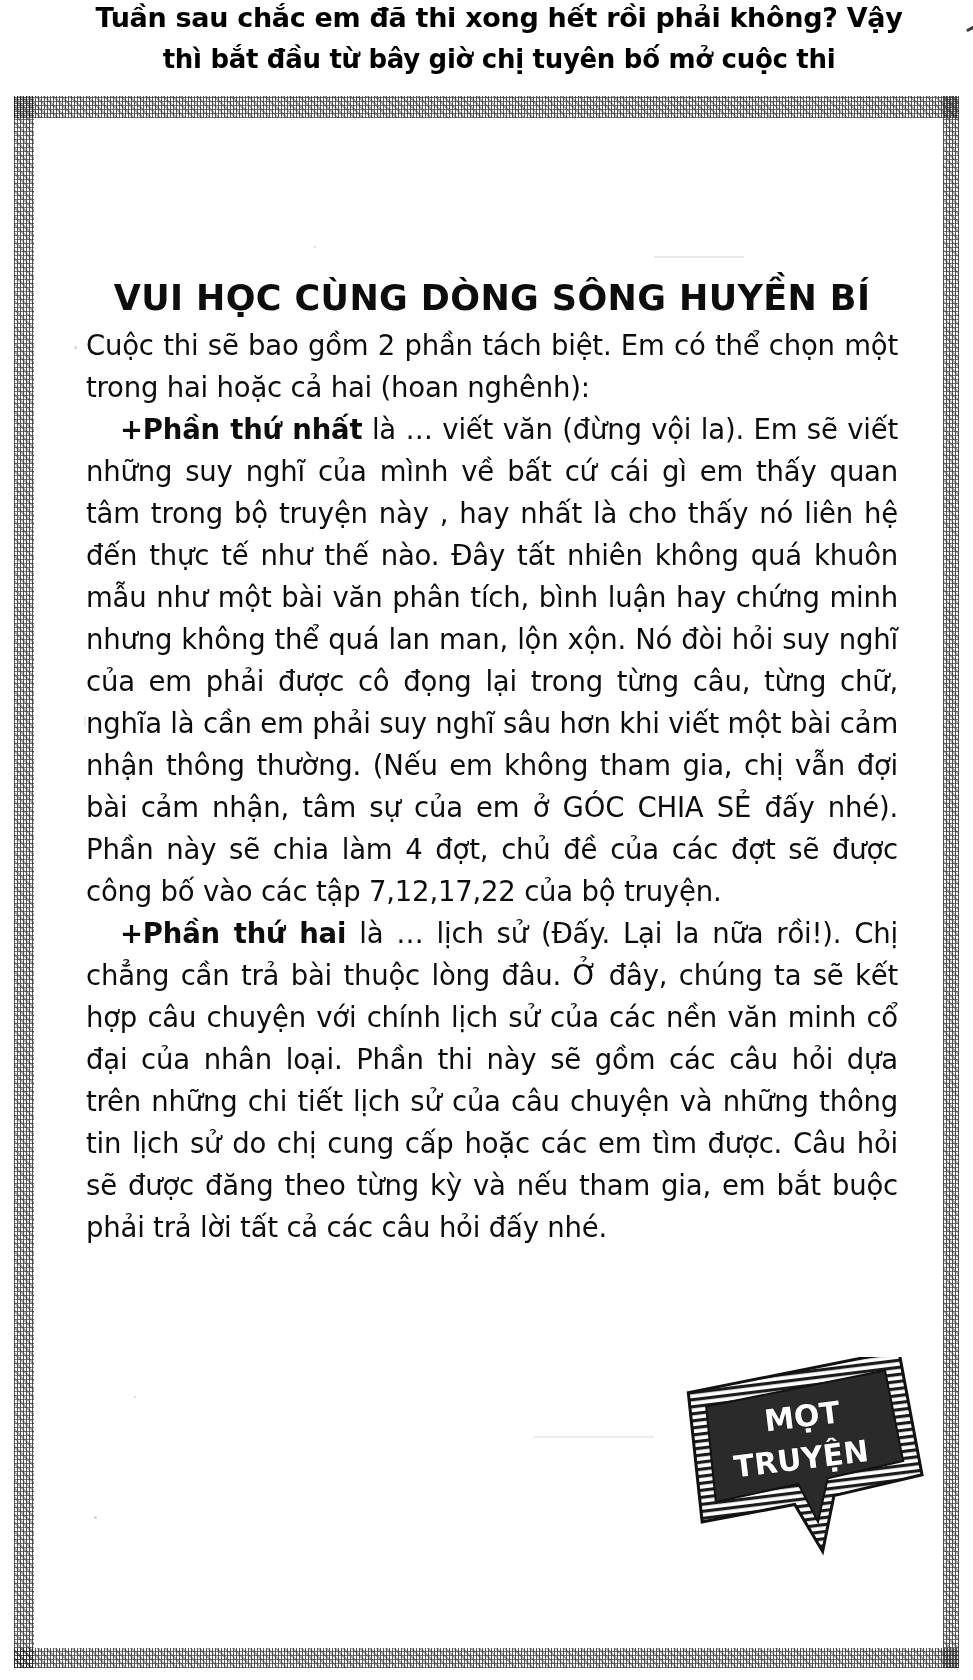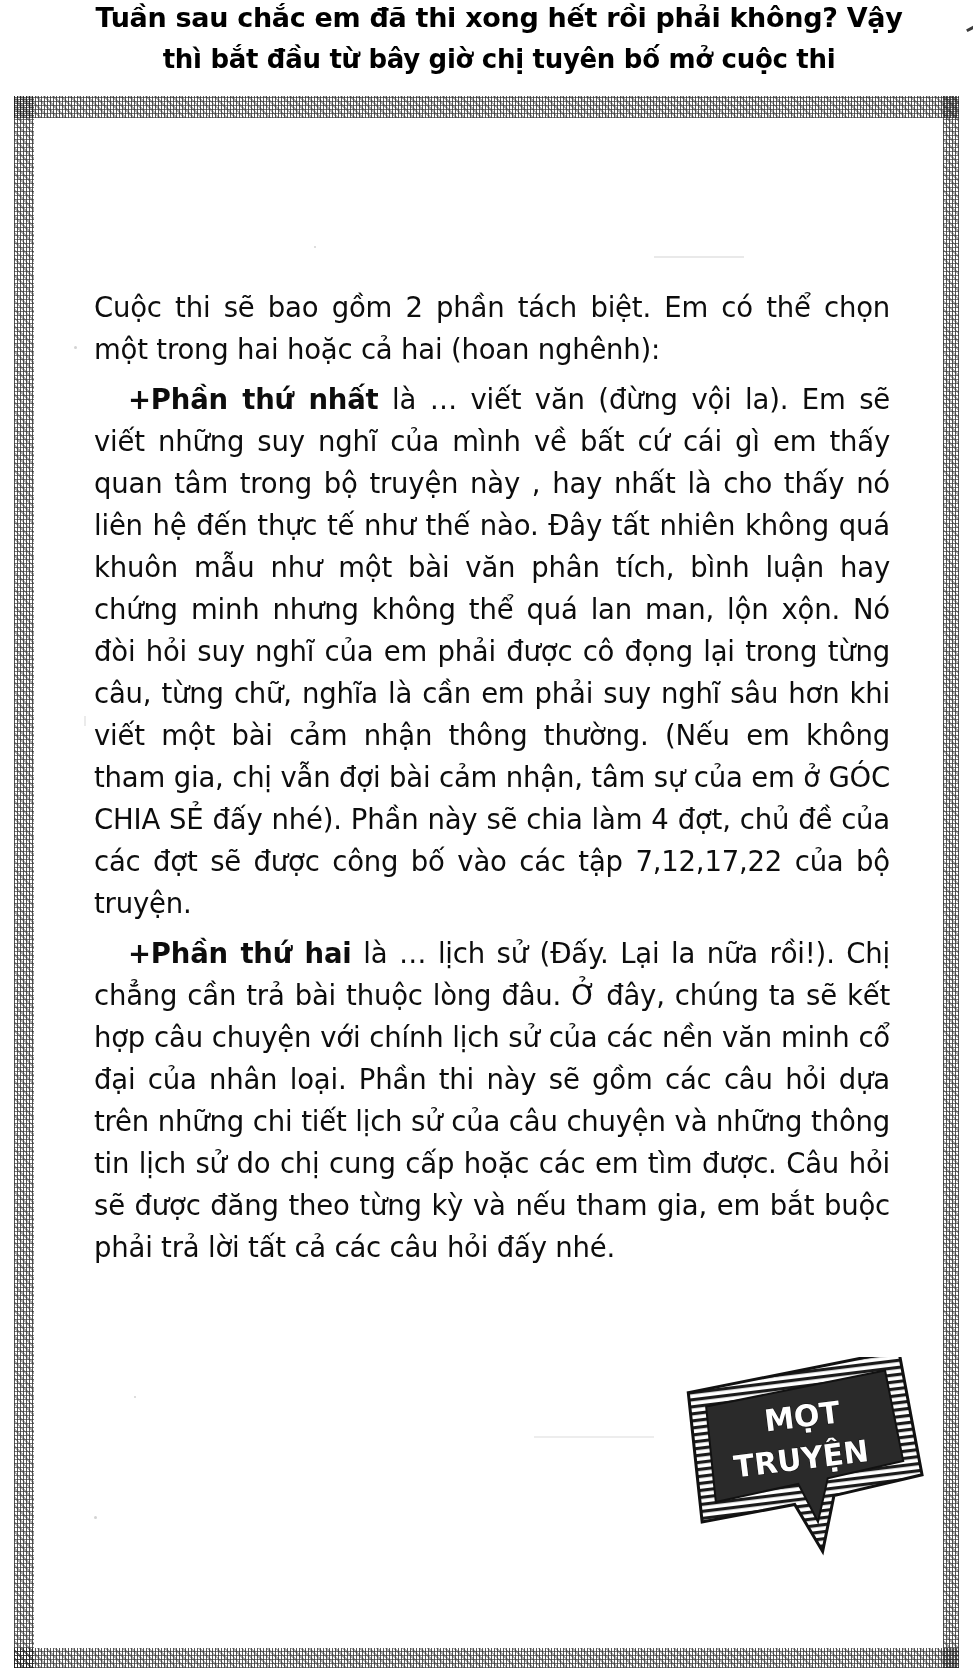--- a/index.html
+++ b/index.html
@@ -102,21 +102,21 @@
     font-size: 35px;
     letter-spacing: 0.4px;
     text-align: center;
     margin: 0 0 6px 0;
     white-space: nowrap;
   }
   .para {
     font-family: "DejaVu Sans", sans-serif;
     font-size: 27.5px;
     line-height: 42px;
-    margin: 8px;
+    margin: 0;
     text-align: justify;
     text-justify: inter-word;
     letter-spacing: -0.2px;
   }
   .indent { display: inline-block; width: 34px; }
   .ital { font-weight: bold; }
   .under { }
 
   
   #stamp {
@@ -156,20 +156,21 @@
   <div class="speckle" style="left:60px; top:250px; width:3px; height:3px;"></div>
   <div class="speckle" style="left:300px; top:150px; width:2px; height:2px;"></div>
   <div class="speckle" style="left:640px; top:160px; width:90px; height:2px; border-radius:0; opacity:.5;"></div>
   <div class="speckle" style="left:120px; top:1300px; width:2px; height:2px;"></div>
   <div class="speckle" style="left:520px; top:1340px; width:120px; height:2px; border-radius:0; opacity:.4;"></div>
   <div class="speckle" style="left:80px; top:1420px; width:3px; height:3px;"></div>
   <div class="speckle" style="left:70px; top:620px; width:2px; height:10px; border-radius:0; opacity:.45;"></div>
 
   <div id="body-text">
 
+    <h1 id="doc-title">VUI HỌC CÙNG DÒNG SÔNG HUYỀN BÍ</h1>
 
     <p class="para">
       <span>Cuộc thi sẽ bao gồm 2 phần tách biệt. Em có thể chọn một trong hai hoặc cả hai (hoan nghênh):</span>
     </p>
 
     <p class="para">
       <span class="indent"></span><span class="ital">+Phần thứ nhất</span><span> là … </span><span class="under">viết văn</span><span> (đừng vội la). Em sẽ viết những suy nghĩ của mình về bất cứ cái gì em thấy quan tâm trong bộ truyện này , hay nhất là cho thấy nó liên hệ đến thực tế như thế nào. Đây tất nhiên không quá khuôn mẫu như một bài văn phân tích, bình luận hay chứng minh nhưng không thể quá lan man, lộn xộn. Nó đòi hỏi suy nghĩ của em phải được cô đọng lại trong từng câu, từng chữ, nghĩa là cần em phải suy nghĩ sâu hơn khi viết một bài cảm nhận thông thường. (Nếu em không tham gia, chị vẫn đợi bài cảm nhận, tâm sự của em ở GÓC CHIA SẺ đấy nhé). Phần này sẽ chia làm 4 đợt, chủ đề của các đợt sẽ được công bố vào các tập 7,12,17,22 của bộ truyện.</span>
     </p>
 
     <p class="para">

